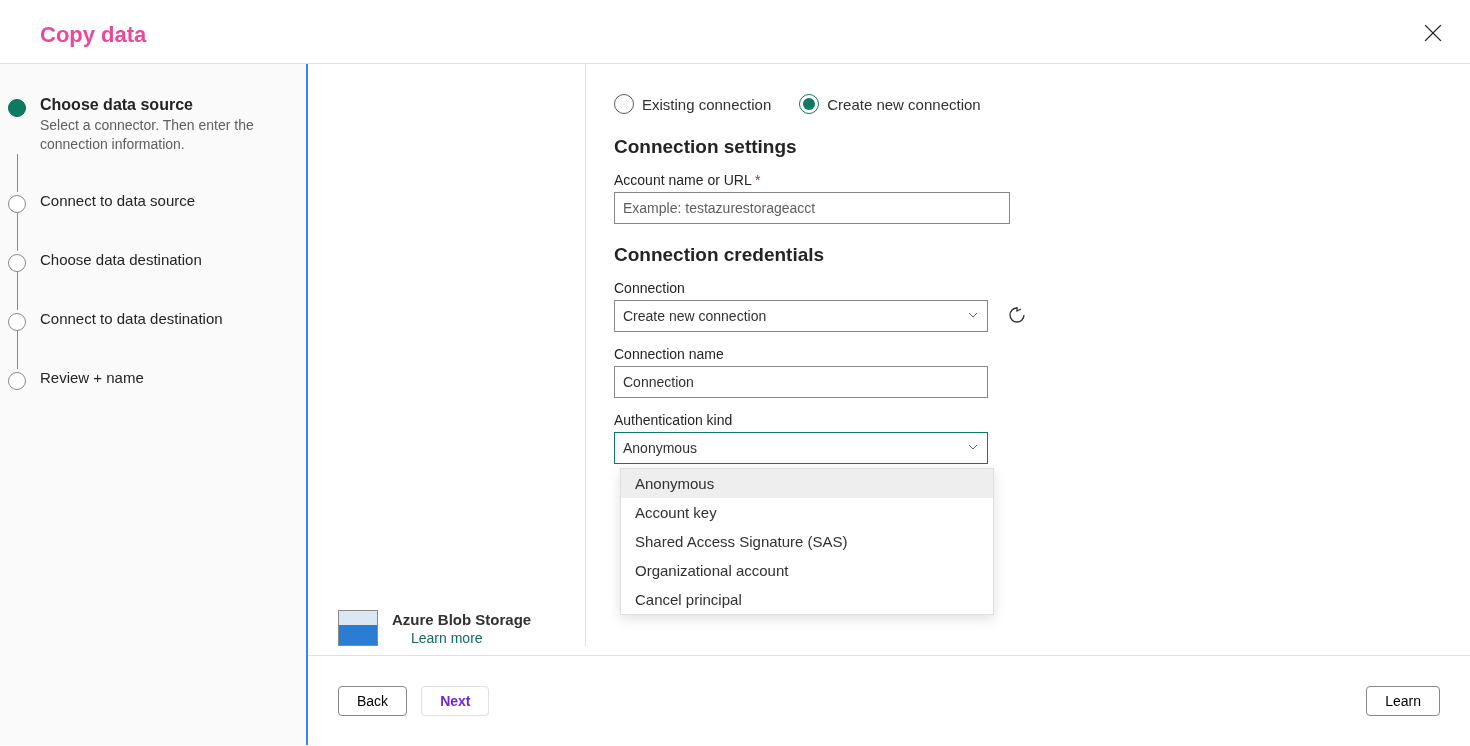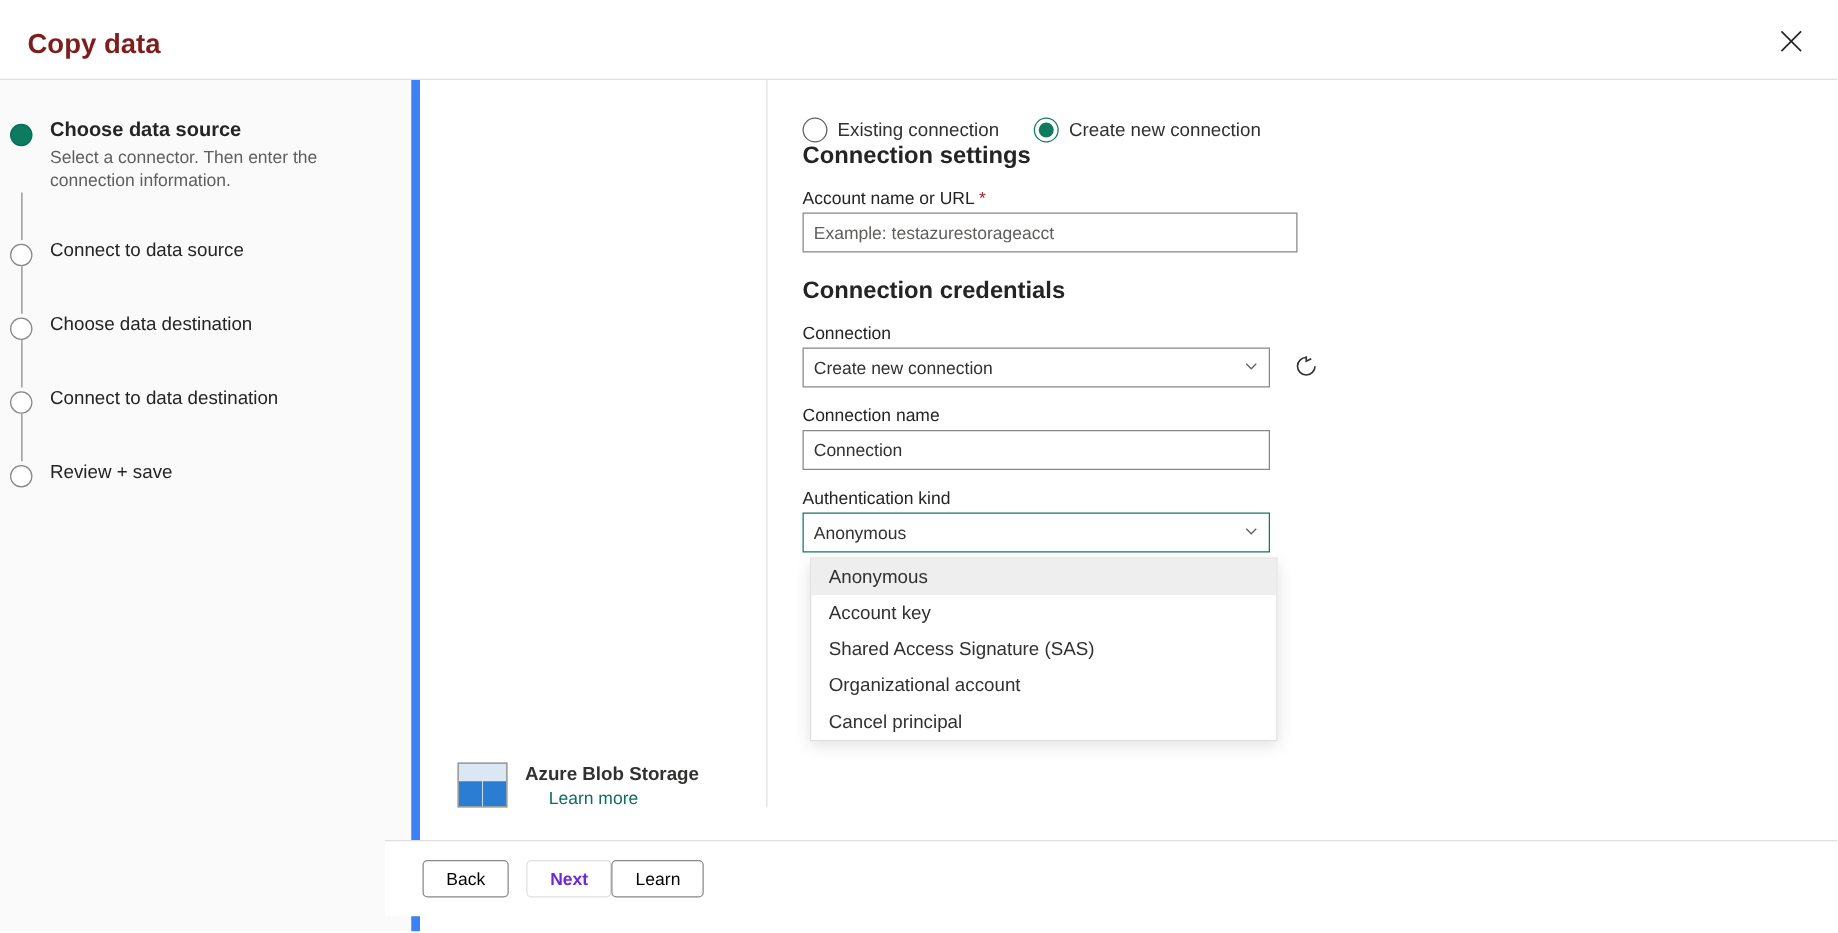--- a/index.html
+++ b/index.html
@@ -16,35 +16,36 @@
     .header {
       padding: 18px 22px 12px 22px;
       border-bottom: 1px solid #e1dfdd;
       display: flex;
       justify-content: space-between;
       align-items: center;
     }
     .header-title {
       font-size: 22px;
       font-weight: 700;
-      color: #7f1d1d;
+      color: #ec4899;
+      margin-left: 18px;
     }
     .close-btn {
       cursor: pointer;
       padding: 6px;
     }
     .close-btn svg { width: 18px; height: 18px; }
     .body {
       display: flex;
       height: calc(100% - 65px);
     }
     .sidebar {
-      width: 336px;
+      width: 308px;
       background: #fafafa;
-      border-right: 7px solid #3b82f6;
+      border-right: 2px solid #3b82f6;
       padding: 32px 20px 20px 8px;
     }
     .step {
       display: flex;
       align-items: flex-start;
       gap: 14px;
       position: relative;
     }
     .step-marker {
       width: 18px;
@@ -112,21 +113,21 @@
       height: 20px;
       background: linear-gradient(to right, #2b7cd3 49%, #cfe0f0 49%, #cfe0f0 51%, #2b7cd3 51%);
     }
     .connector-name { font-size: 15px; font-weight: 600; }
     .learn-more { color: #0f6c5f; font-size: 14px; margin-top: 2px; cursor:pointer;margin-left:19px; }
     .form-area {
       flex: 1;
       padding: 30px 28px 0 28px;
       overflow: visible;
     }
-    .radio-row { display: flex; gap: 28px; align-items:center; }
+    .radio-row { display: flex; gap: 28px; margin-bottom: 22px; align-items:center; }
     .radio {
       display: flex; align-items:center; gap: 8px; cursor:pointer;
     }
     .radio-circle {
       width: 20px; height:20px; border-radius:50%;
       border: 1px solid #605e5c;
       display:flex; align-items:center; justify-content:center;
     }
     .radio.selected .radio-circle {
       border-color: #0e7a60;
@@ -178,24 +179,25 @@
       font-size: 15px;
       cursor:pointer;
     }
     .dropdown-option.selected {
       background:#efeeee;
     }
     .footer {
       position:absolute;
       left: 308px;
       right: 0;
-      bottom: 13px;
+      bottom: 0;
       border-top: 1px solid #e1dfdd;
-      padding: 15px 30px;
+      padding: 30px 30px;
       display:flex;
+      justify-content: space-between;
       background:#fff;
     }
     .footer-left { display:flex; gap: 14px; }
     .btn {
       border: 1px solid #8a8886;
       padding: 6px 18px;
       background:#fff;
       font-size:14px;
       border-radius: 4px;
       cursor:pointer;
@@ -241,21 +243,21 @@
       <div class="step-title">Choose data destination</div>
     </div>
     <div class="step-connector"></div>
     <div class="step future">
       <div class="step-marker"></div>
       <div class="step-title">Connect to data destination</div>
     </div>
     <div class="step-connector"></div>
     <div class="step future">
       <div class="step-marker"></div>
-      <div class="step-title">Review + save</div>
+      <div class="step-title">Review + name</div>
     </div>
   </div>
 
   <div class="main">
     <div class="connector-info">
       <div class="connector-icon"></div>
       <div>
         <div class="connector-name">Azure Blob Storage</div>
         <div class="learn-more">Learn more</div>
       </div>

